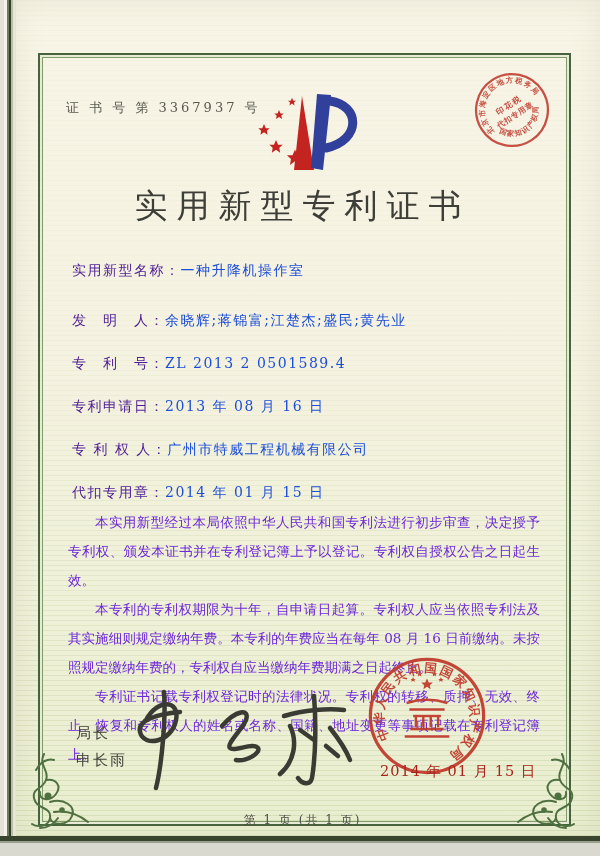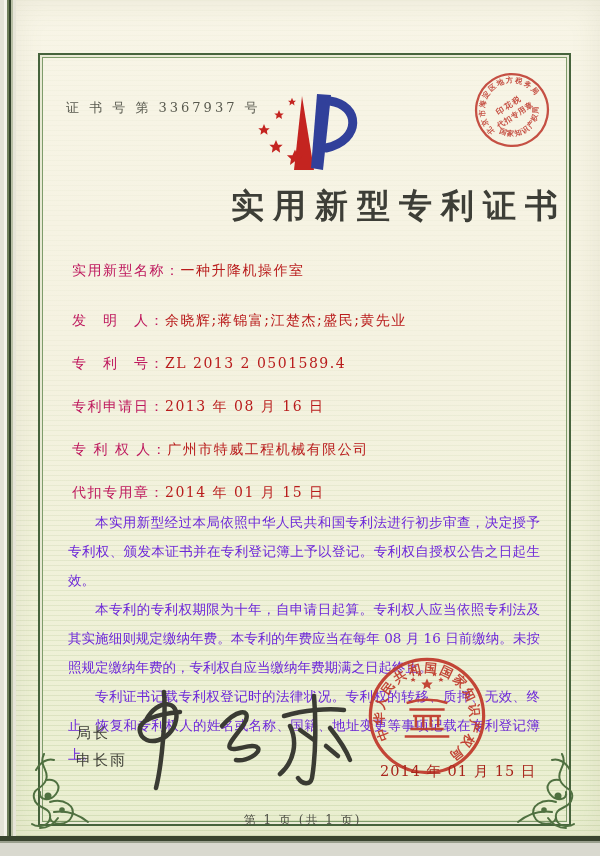--- a/index.html
+++ b/index.html
@@ -39,29 +39,29 @@
     border:2px solid #46633c;
     box-shadow:inset 0 0 0 2px rgba(245,243,225,.9), inset 0 0 0 3px #7f9c6b;
   }
 
   .cert-no{
     position:absolute;left:66px;top:99px;
     font-size:13px;letter-spacing:3px;color:#58594e;white-space:nowrap;
   }
   .logo{position:absolute;left:243px;top:90px;width:120px;height:90px;}
   .doc-title{
-    position:absolute;left:38px;top:184px;width:529px;text-align:right;
-    font-size:33px;font-weight:700;letter-spacing:9px;color:#3d3e37;white-space:nowrap;
+    position:absolute;left:38px;top:184px;width:529px;text-align:center;
+    font-size:33px;font-weight:400;letter-spacing:9px;color:#3d3e37;white-space:nowrap;
   }
 
   .fields{position:absolute;left:72px;top:262px;width:450px;font-size:14px;color:#4b4c42;}
   .field{margin-bottom:25px;letter-spacing:1.5px;white-space:nowrap;}
   .field:first-child{margin-bottom:32px;}
-  .field .lab{color:#be185d;}
-  .field .val{color:#b91c1c;}
+  .field .lab{color:#4c1d95;}
+  .field .val{color:#1d4ed8;}
 
   .paras{
     position:absolute;left:68px;top:508px;width:472px;
     font-size:13.5px;line-height:29px;color:#6d28d9;text-align:justify;
   }
   .paras p{margin:0;text-indent:2em;}
 
   .signer{position:absolute;left:76px;top:720px;font-size:15px;line-height:27px;color:#3f4037;letter-spacing:2px;}
   .signature{position:absolute;left:118px;top:686px;width:240px;height:115px;}
 

